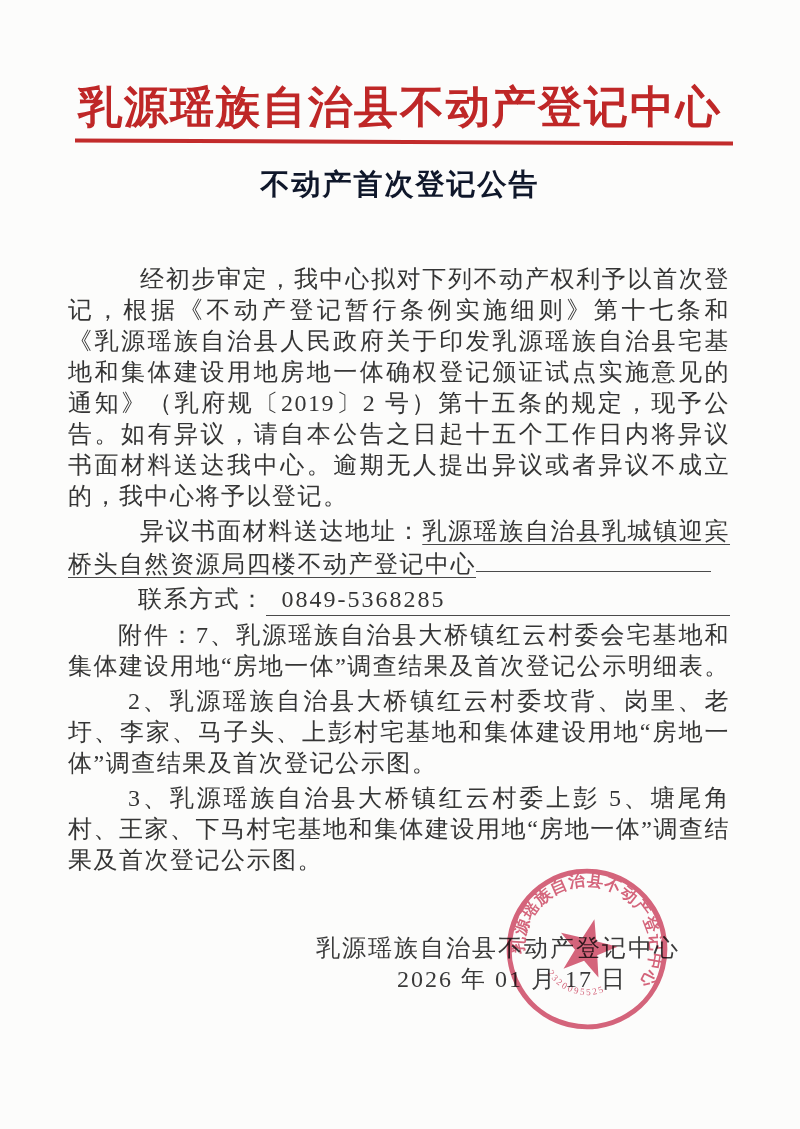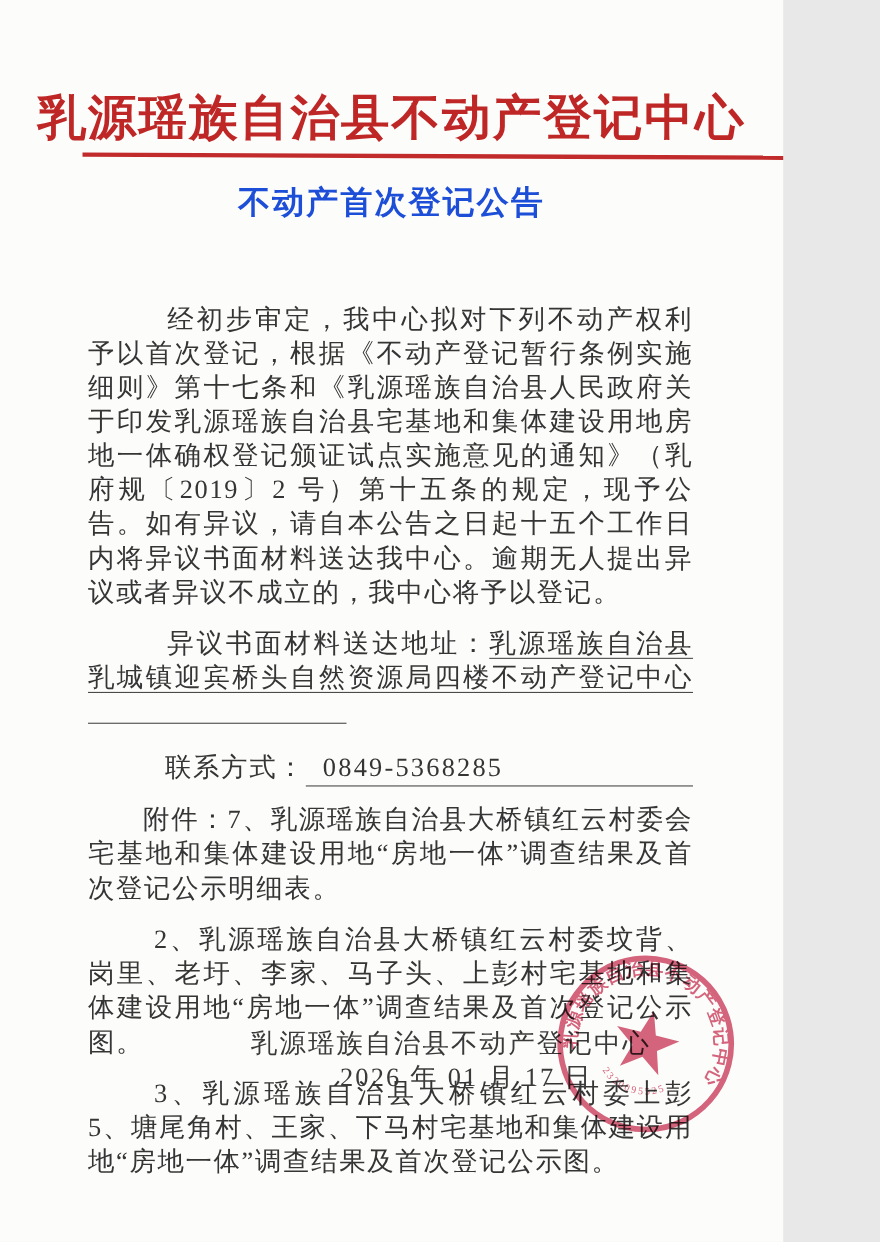--- a/index.html
+++ b/index.html
@@ -1,19 +1,19 @@
 <!DOCTYPE html>
 <html><head>
 <meta charset="utf-8">
 <style>
   * { margin: 0; padding: 0; box-sizing: border-box; }
   html, body { background: #e8e8e8; }
   .page {
     position: relative;
-    width: 712px;
+    width: 800px;
     height: 1129px;
     background: #fcfcfb;
     overflow: hidden;
     font-family: "Liberation Serif", "DejaVu Serif", serif;
     color: #353535;
   }
   
   .org-title {
     position: absolute;
     top: 78px; left: 0; right: 0;
@@ -30,32 +30,32 @@
     background: #c22b2b;
     transform: rotate(0.25deg);
   }
   .doc-title {
     position: absolute;
     top: 165px; left: 0; right: 0;
     text-align: center;
     font-size: 29px;
     font-weight: bold;
     letter-spacing: 2px;
-    color: #1d4ed8;
+    color: #0f172a;
   }
   
   .content {
     position: absolute;
     top: 260px; left: 64px; right: 66px;
     font-size: 24px;
     line-height: 31px;
     letter-spacing: 1.5px;
     text-align: justify;
   }
-  .content p { margin: 16px; }
+  .content p { margin: 4px; }
   .intro { text-indent: 72px; }
   .address-para { text-indent: 72px; margin-top: 0; }
   .ul-text {
     text-decoration: underline;
     text-underline-offset: 5px;
     text-decoration-thickness: 1px;
     text-decoration-color: #4a4a4a;
   }
   .ul-fill {
     display: inline-block;

